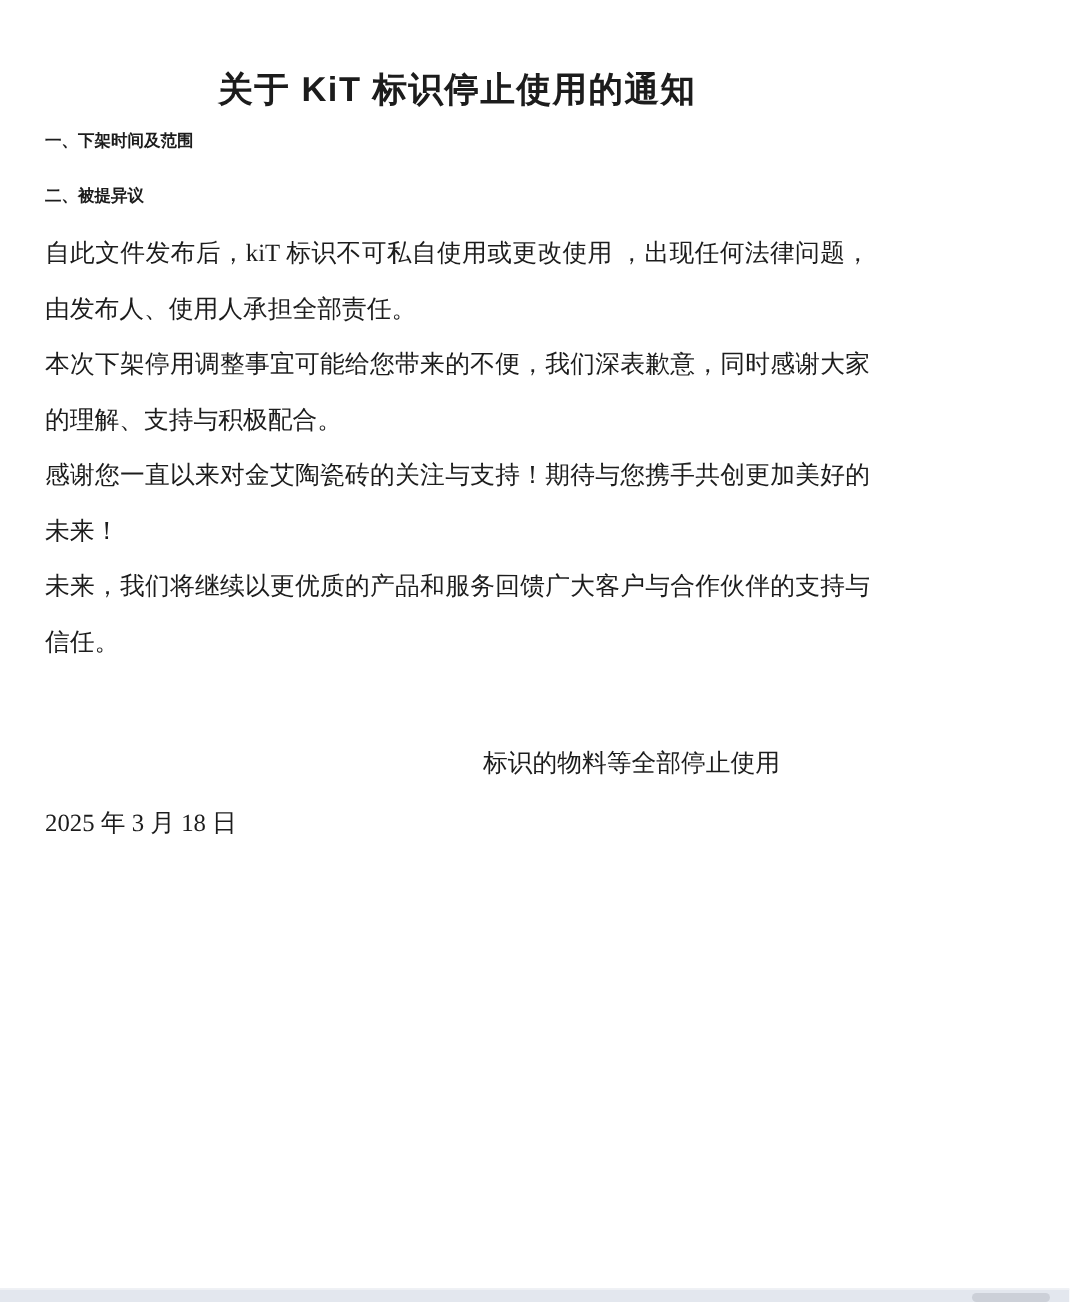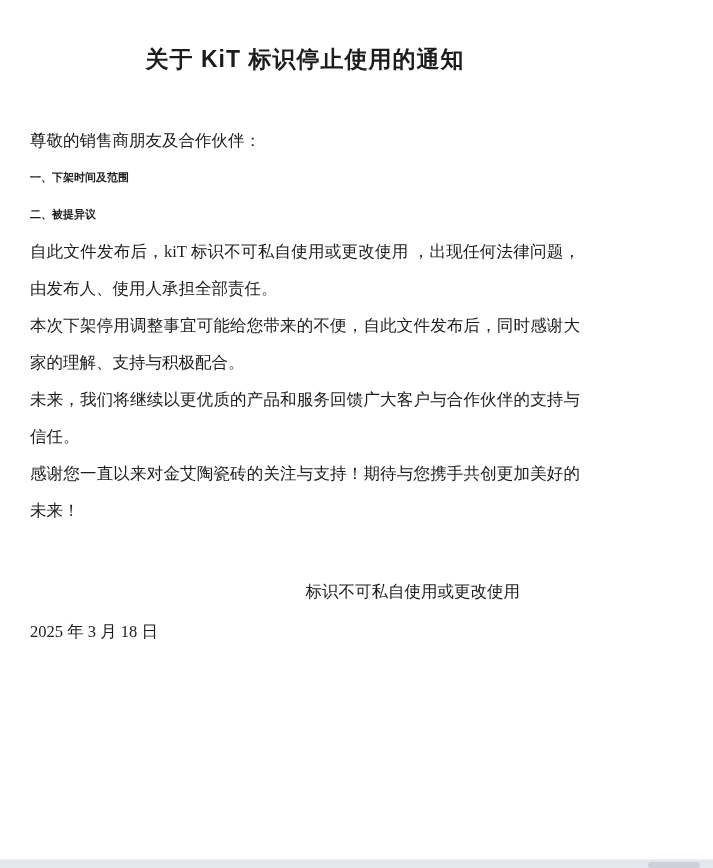--- a/index.html
+++ b/index.html
@@ -75,39 +75,38 @@
   }
 </style>
 </head>
 <body>
 
 <div class="page">
   <div class="doc">
 
     <h1 class="doc-title">关于 KiT 标识停止使用的通知</h1>
 
-    <p class="salutation">尊敬的销售商朋友及合作伙伴：</p>
 
 
     <h2 class="sec-heading">一、下架时间及范围</h2>
 
 
 
     <h2 class="sec-heading">二、被提异议</h2>
 
     <p>自此文件发布后，kiT 标识不可私自使用或更改使用 ，出现任何法律问题，由发布人、使用人承担全部责任。</p>
 
-    <p>本次下架停用调整事宜可能给您带来的不便，自此文件发布后，同时感谢大家的理解、支持与积极配合。</p>
+    <p>本次下架停用调整事宜可能给您带来的不便，我们深表歉意，同时感谢大家的理解、支持与积极配合。</p>
+
+    <p>感谢您一直以来对金艾陶瓷砖的关注与支持！期待与您携手共创更加美好的未来！</p>
 
     <p>未来，我们将继续以更优质的产品和服务回馈广大客户与合作伙伴的支持与信任。</p>
 
-    <p>感谢您一直以来对金艾陶瓷砖的关注与支持！期待与您携手共创更加美好的未来！</p>
-
     <div class="signature">
-      <p class="company">标识不可私自使用或更改使用</p>
+      <p class="company">标识的物料等全部停止使用</p>
       <p class="date">2025 年 3 月 18 日</p>
     </div>
 
   </div>
 
   <div class="hscrollbar">
     <div class="thumb"></div>
   </div>
 </div>
 

